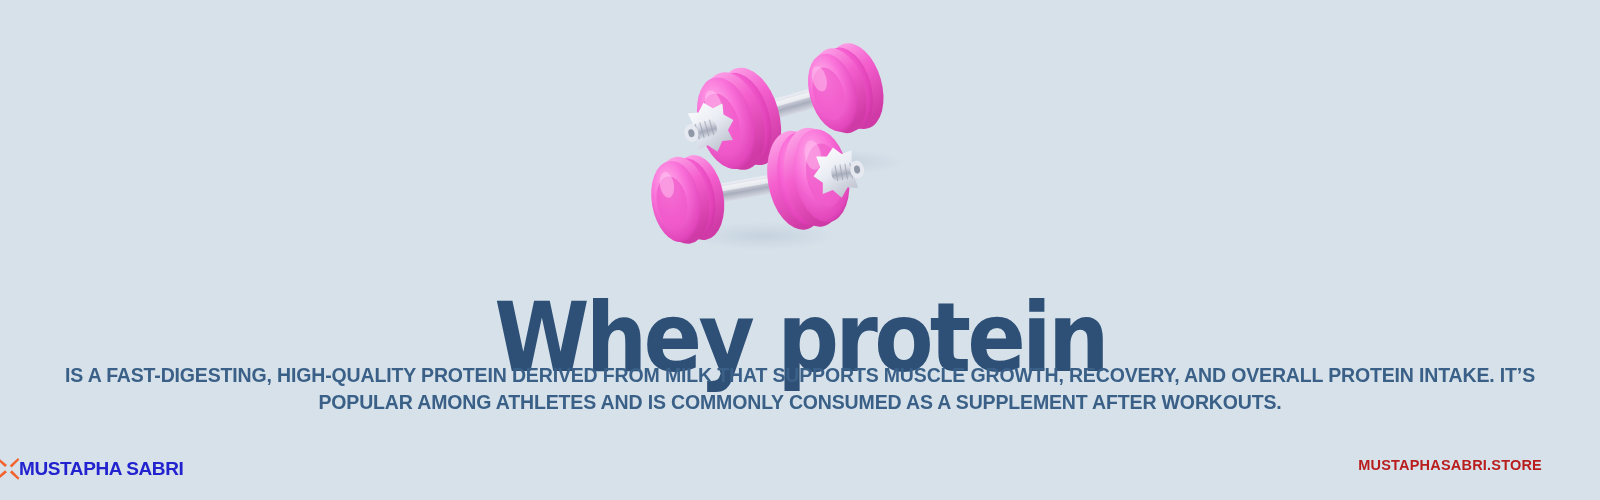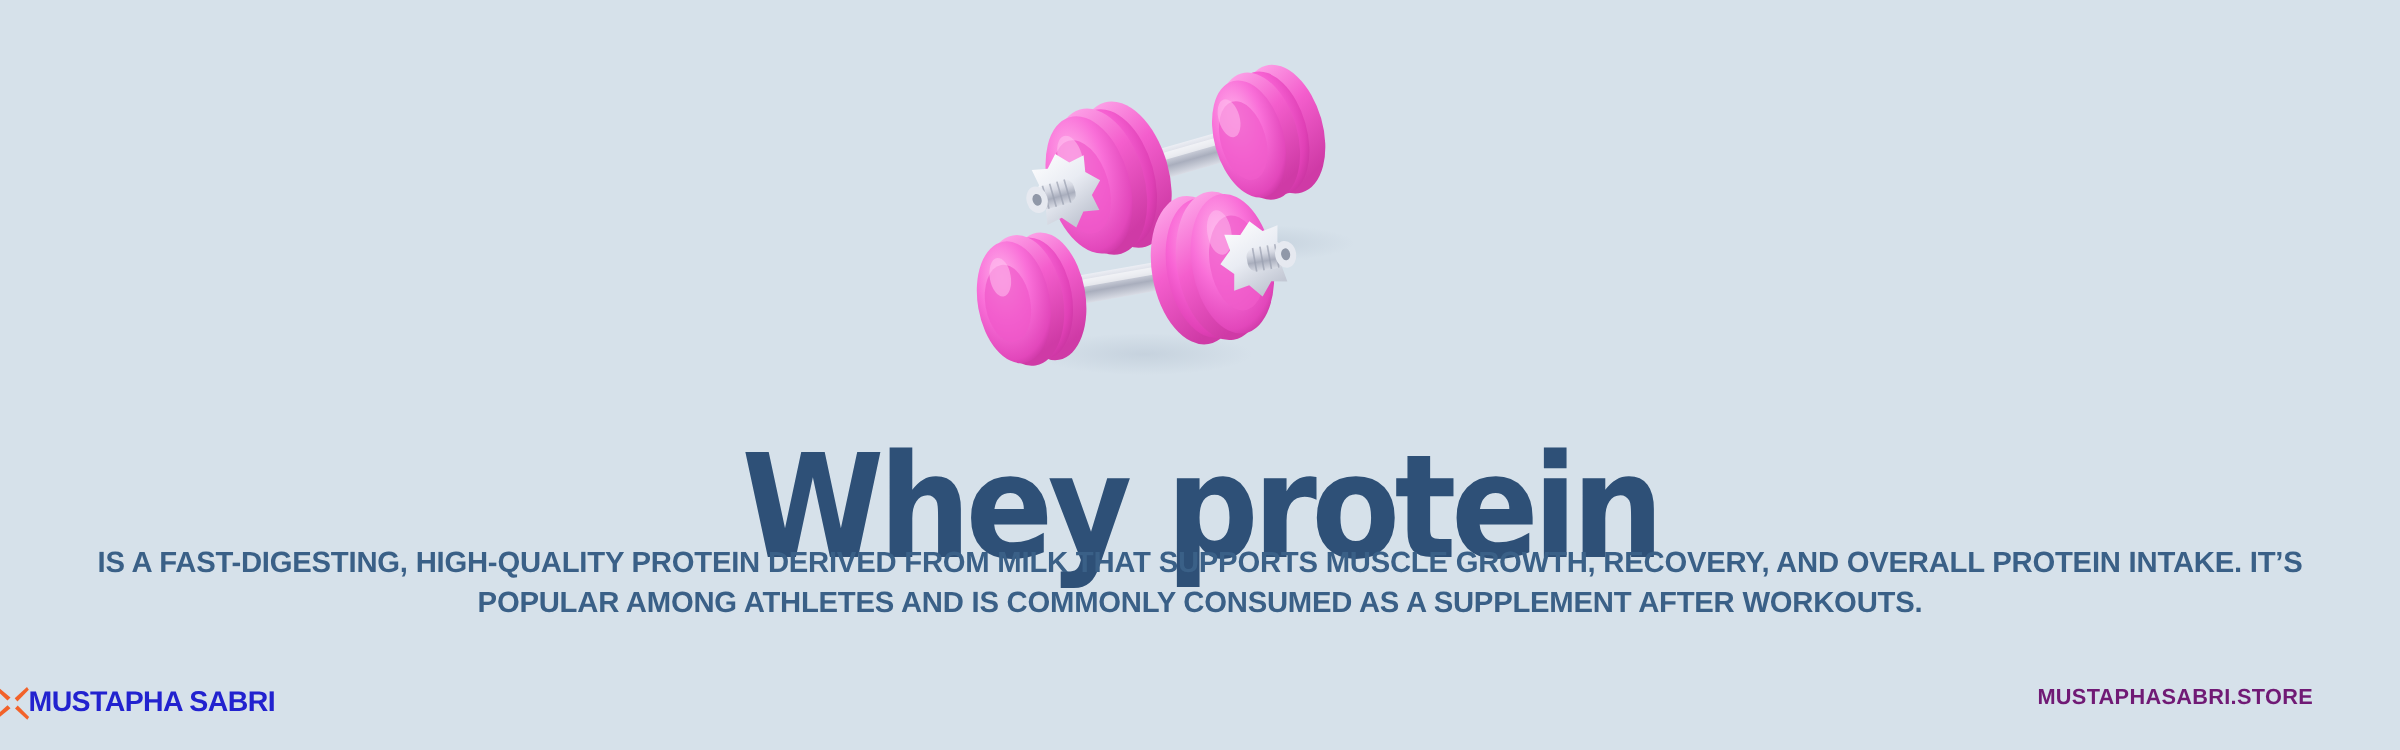--- a/index.html
+++ b/index.html
@@ -103,21 +103,21 @@
   }
 
   .site-url {
     position: absolute;
     right: 58px;
     bottom: 27px;
     font-family: "Liberation Sans", sans-serif;
     font-weight: bold;
     font-size: 14.5px;
     letter-spacing: 0.2px;
-    color: #701a75;
+    color: #b91c1c;
     white-space: nowrap;
   }
 </style>
 </head>
 <body>
 
 <div class="banner">
 
   <div class="hero-art">
     <svg viewBox="0 0 290 230" xmlns="http://www.w3.org/2000/svg" aria-hidden="true">

